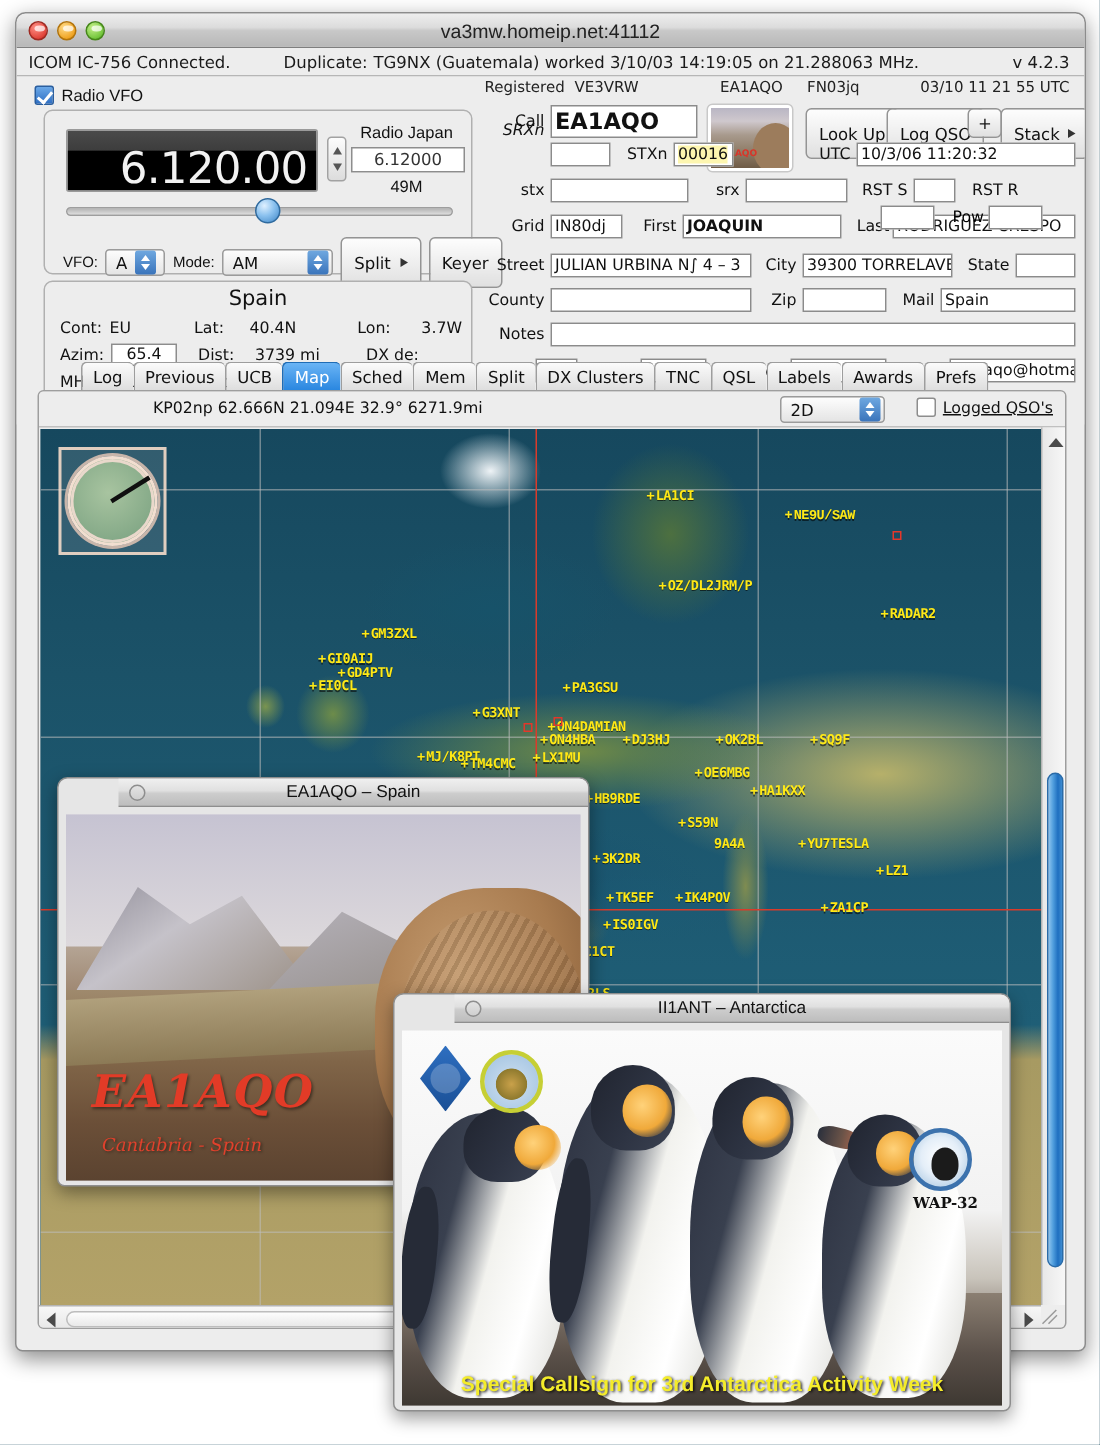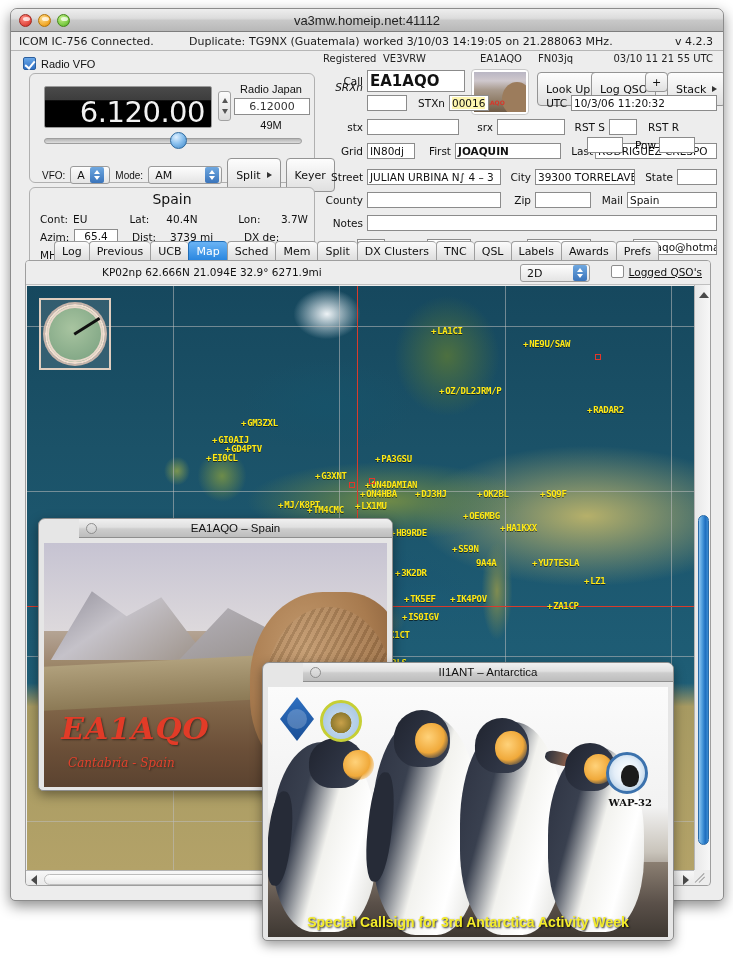--- a/index.html
+++ b/index.html
@@ -747,21 +747,21 @@
           <div class="cross-h" style="top:320px;"></div>
 
           <div class="compass">
             <div class="dial">
               <div class="needle"></div>
             </div>
           </div>
 
           <div id="pins">
               <div class="pin" style="left: 404px; top: 40px;">LA1CI</div>
-              <div class="pin" style="left: 496px; top: 53px;">NE9U/SAW</div>
+              <div class="pin" style="left: 496px; top: 53px; font-family: Liberation Mono, monospace;">NE9U/SAW</div>
               <div class="pin" style="left: 412px; top: 100px;">OZ/DL2JRM/P</div>
               <div class="pin" style="left: 560px; top: 119px;">RADAR2</div>
               <div class="pin" style="left: 214px; top: 132px;">GM3ZXL</div>
               <div class="pin" style="left: 185px; top: 149px;">GI0AIJ</div>
               <div class="pin" style="left: 198px; top: 158px;">GD4PTV</div>
               <div class="pin" style="left: 179px; top: 167px;">EI0CL</div>
               <div class="pin" style="left: 348px; top: 168px;">PA3GSU</div>
               <div class="pin" style="left: 288px; top: 185px;">G3XNT</div>
               <div class="pin" style="left: 338px; top: 194px;">ON4DAMIAN</div>
               <div class="pin" style="left: 333px; top: 203px;">ON4HBA</div>

